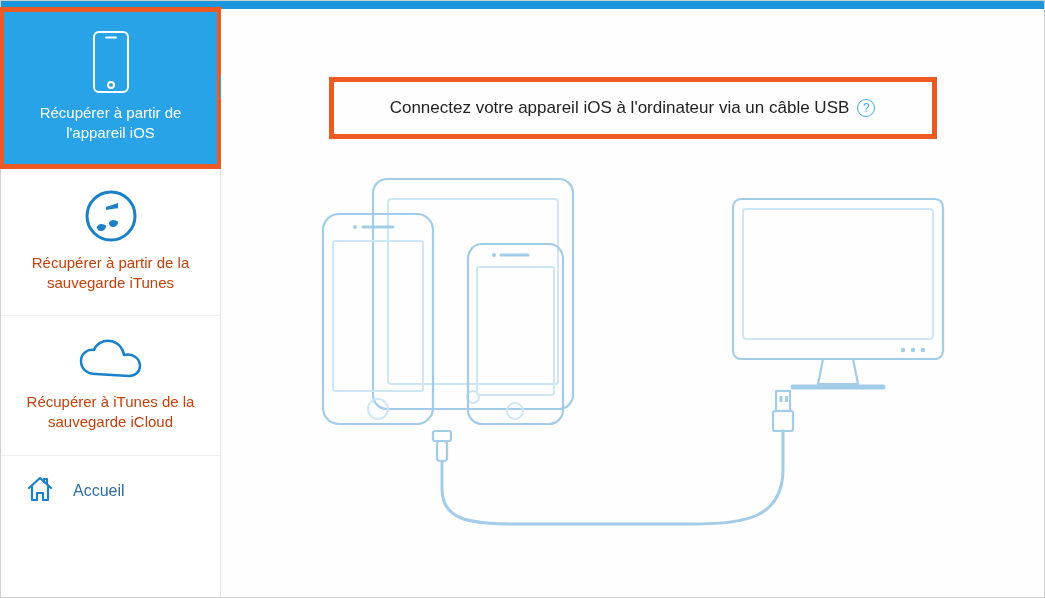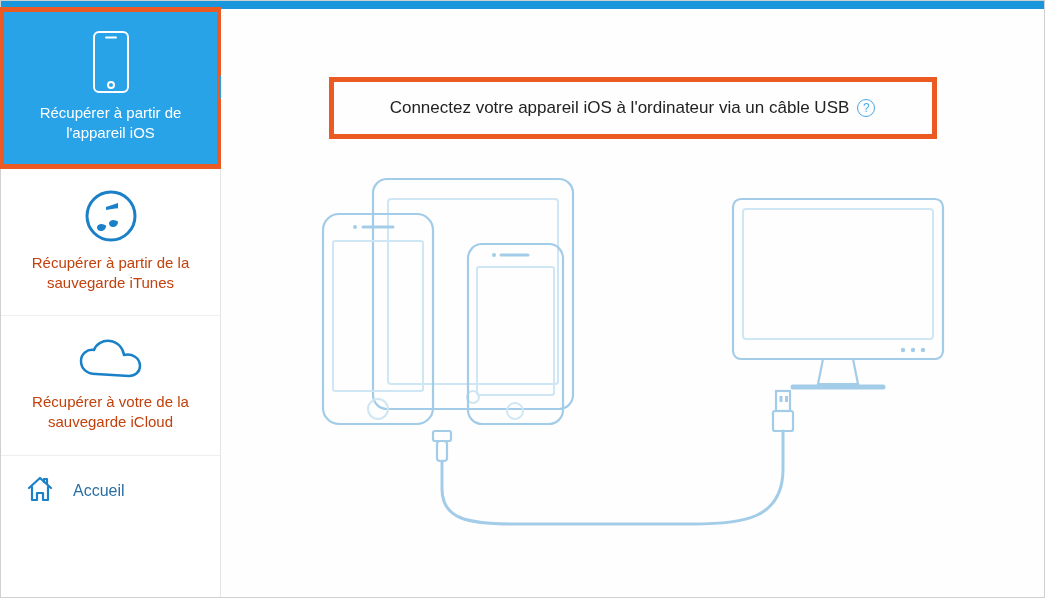--- a/index.html
+++ b/index.html
@@ -134,21 +134,21 @@
         </div>
         <div class="label">Récupérer à partir de la sauvegarde iTunes</div>
       </div>
 
       <div class="sidebar-item">
         <div class="icon-wrap">
           <svg width="70" height="44" viewBox="0 0 70 44">
             <path d="M20 36 C10 36 5 30 5 23 C5 16 11 11 18 12 C20 6 27 2 34 3 C42 4 47 10 48 17 C56 15 64 20 64 28 C64 34 59 38 53 38 L20 36 Z" fill="none" stroke="#1a80c8" stroke-width="2.5" stroke-linejoin="round"></path>
           </svg>
         </div>
-        <div class="label">Récupérer à votre de la sauvegarde iCloud</div>
+        <div class="label">Récupérer à iTunes de la sauvegarde iCloud</div>
       </div>
 
       <div class="sidebar-home">
         <span>
           <svg width="30" height="30" viewBox="0 0 30 30">
             <path d="M4 14 L15 4 L26 14" fill="none" stroke="#1a80c8" stroke-width="2.2" stroke-linecap="round" stroke-linejoin="round"></path>
             <path d="M7 13 L7 26 L12 26 L12 19 L18 19 L18 26 L23 26 L23 13" fill="none" stroke="#1a80c8" stroke-width="2.2" stroke-linecap="round" stroke-linejoin="round"></path>
             <path d="M19 8 L19 5 L22 5 L22 10" fill="none" stroke="#1a80c8" stroke-width="2.2" stroke-linecap="round" stroke-linejoin="round"></path>
           </svg>
         </span>

